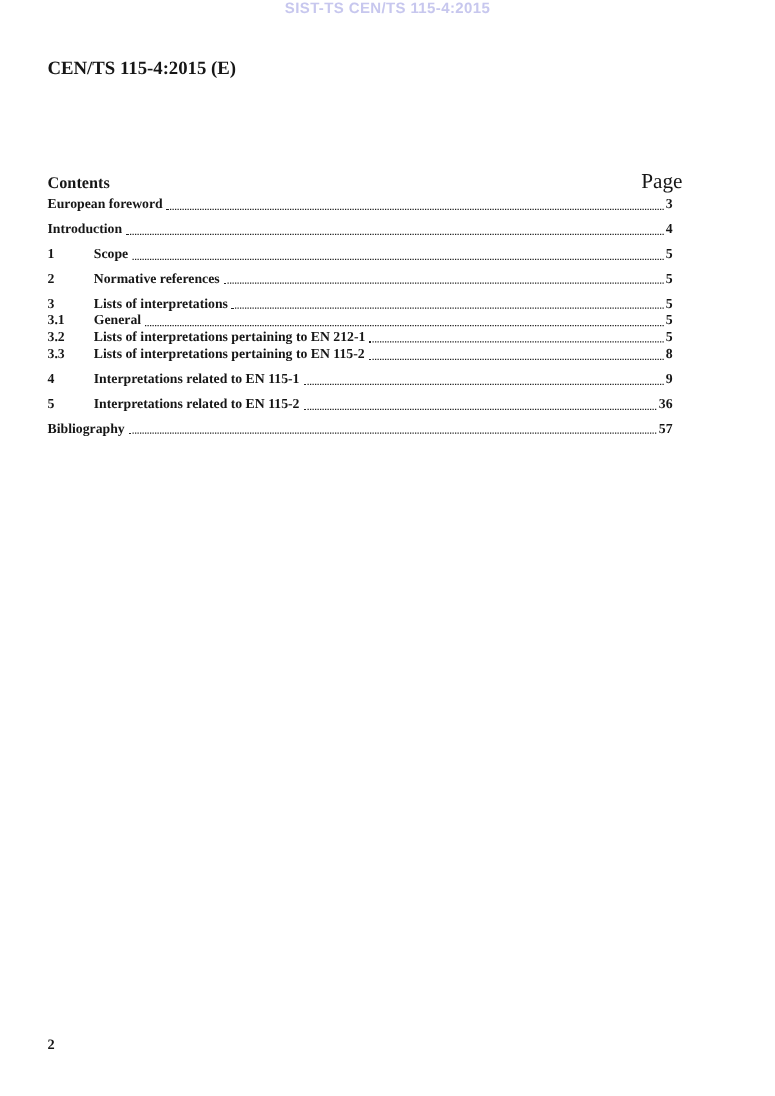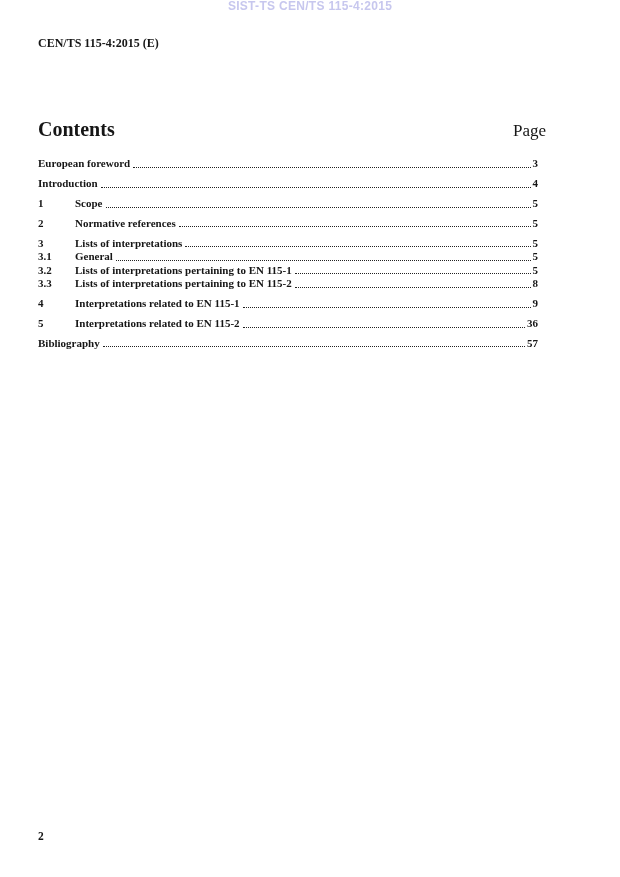--- a/index.html
+++ b/index.html
@@ -20,38 +20,39 @@
     width: 100%;
     text-align: center;
     font-family: "Liberation Sans", "DejaVu Sans", sans-serif;
     font-weight: bold;
     font-size: 12px;
     letter-spacing: 0.3px;
     color: #c7c7ee;
   }
   .doc-ref {
     position: absolute;
-    top: 36px;
+    top: 47px;
     left: 38px;
     font-weight: bold;
-    font-size: 12px;
+    font-size: 15px;
   }
   .contents-row {
     position: absolute;
     top: 119px;
     left: 38px;
     right: 74px;
     display: flex;
     justify-content: space-between;
     align-items: baseline;
   }
   .contents-title {
     font-weight: bold;
-    font-size: 20px;
+    font-size: 13px;
     line-height: 21px;
+    margin-top: 16px;
   }
   .page-label {
     font-size: 17px;
   }
   .toc {
     position: absolute;
     top: 157px;
     left: 38px;
     right: 82px;
   }
@@ -140,21 +141,21 @@
 
     <div class="toc-row first-sub">
       <span class="toc-num">3.1</span>
       <span class="toc-title">General</span>
       <span class="toc-dots"></span>
       <span class="toc-page">5</span>
     </div>
 
     <div class="toc-row">
       <span class="toc-num">3.2</span>
-      <span class="toc-title">Lists of interpretations pertaining to EN 115-1</span>
+      <span class="toc-title">Lists of interpretations pertaining to EN 212-1</span>
       <span class="toc-dots"></span>
       <span class="toc-page">5</span>
     </div>
 
     <div class="toc-row">
       <span class="toc-num">3.3</span>
       <span class="toc-title">Lists of interpretations pertaining to EN 115-2</span>
       <span class="toc-dots"></span>
       <span class="toc-page">8</span>
     </div>

